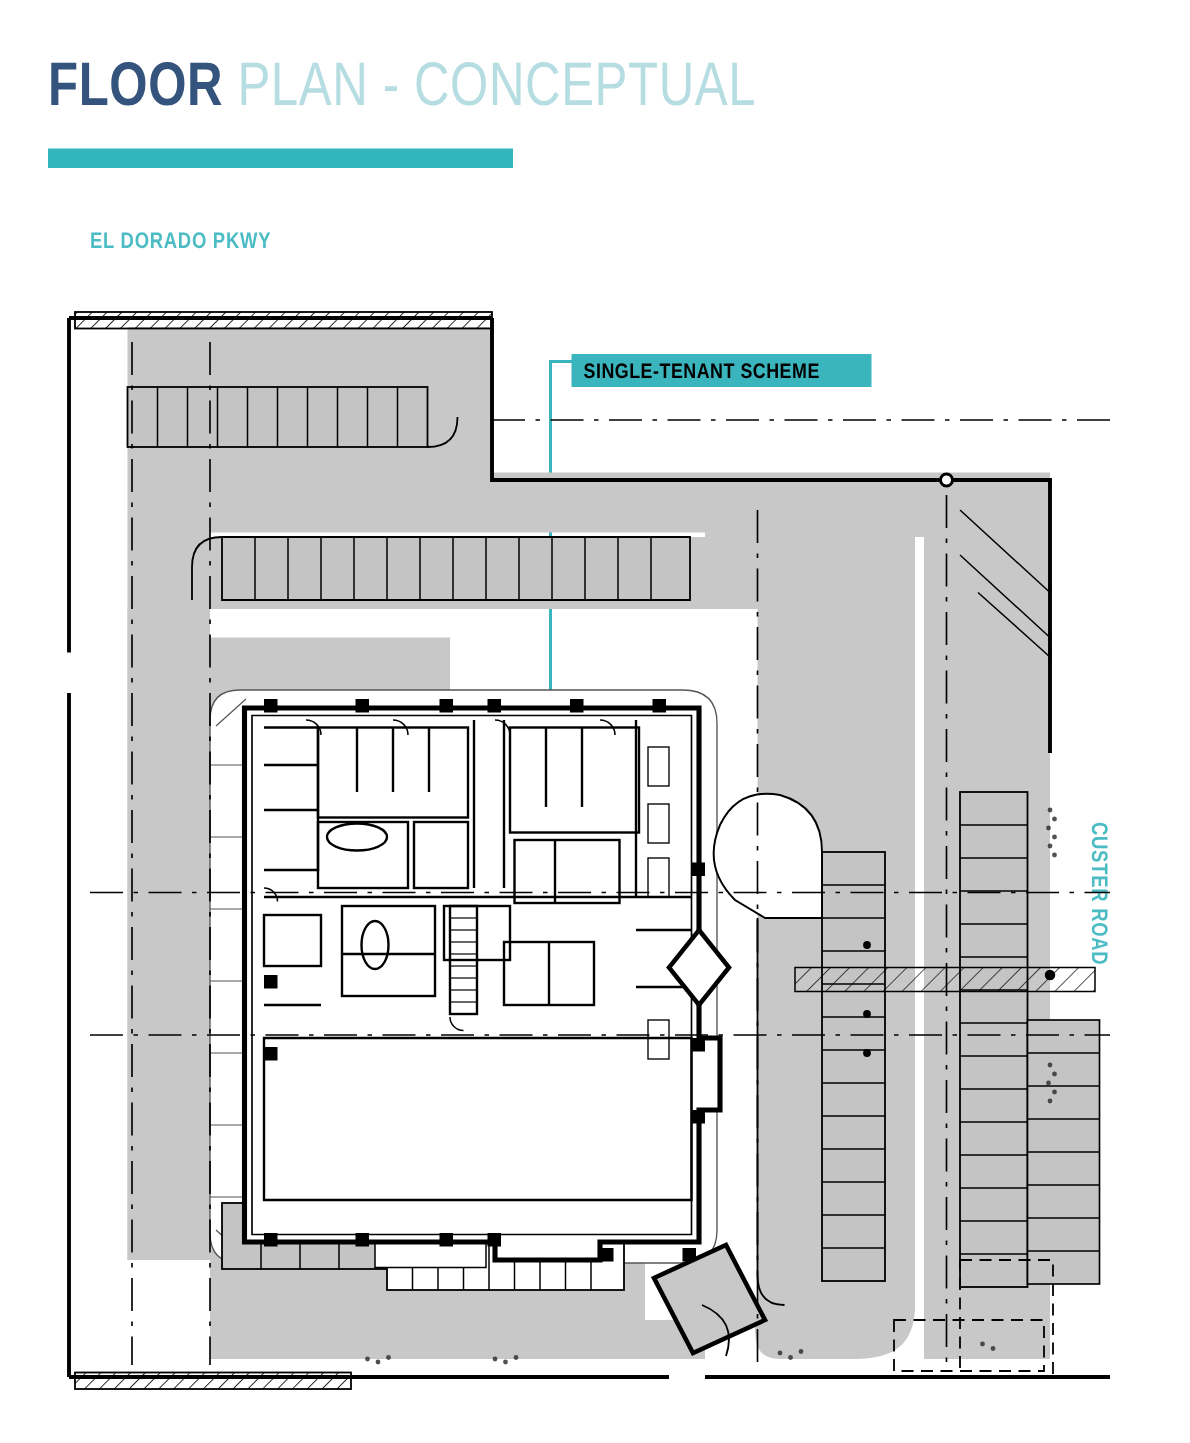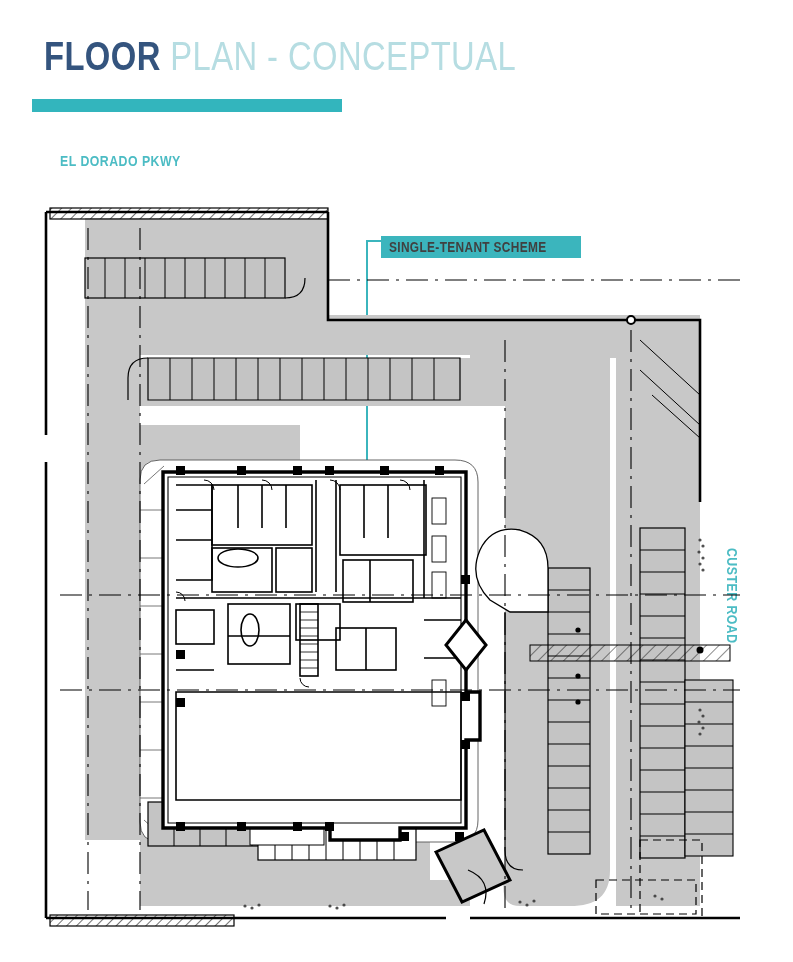--- a/index.html
+++ b/index.html
@@ -1,40 +1,40 @@
 <!DOCTYPE html>
 <html><head>
 <meta charset="utf-8">
 <title>Floor Plan - Conceptual</title>
 <style>
   html,body{margin:0;padding:0;background:#ffffff;}
   body{width:793px;height:962px;position:relative;overflow:hidden;
        font-family:"Liberation Sans",sans-serif;}
 
   
-  #title-block{position:absolute;left:44px;top:34px;width:560px;height:80px;}
+  #title-block{position:absolute;left:32px;top:34px;width:560px;height:80px;}
   #title-line{white-space:nowrap;font-size:41px;line-height:44px;
       font-weight:700;letter-spacing:.5px;
       transform:scaleX(.80);transform-origin:left center;}
   #title-strong{color:#34547e;font-weight:700;}
   #title-rest{color:#b6dde2;font-weight:400;}
   #title-rule{position:absolute;left:32px;top:99px;width:310px;height:13px;
       background:#33b5bd;}
 
   
   .street-label{position:absolute;color:#4cbcc4;font-size:15px;font-weight:700;
       letter-spacing:.6px;white-space:nowrap;
       transform:scaleX(.82);transform-origin:left center;}
   #street-top{left:60px;top:152px;}
   #street-right{left:741px;top:548px;transform:rotate(90deg) scaleX(.82);
       transform-origin:left top;}
 
   
   #callout-box{position:absolute;left:381px;top:236px;height:22px;
-      background:#3bb5bd;color:#404040;padding:2px 7px 2px 8px;
+      background:#3bb5bd;color:#000000;padding:2px 7px 2px 8px;
       font-size:14px;font-weight:700;letter-spacing:.4px;white-space:nowrap;
       box-sizing:border-box;line-height:19px;}
   #callout-box span{display:inline-block;transform:scaleX(.85);
       transform-origin:left center;}
   #callout-leader{position:absolute;left:366px;top:240px;width:18px;height:232px;
       border-left:2.5px solid #3bb5bd;border-top:2.5px solid #3bb5bd;
       box-sizing:border-box;}
 
   
   #plan{position:absolute;left:0;top:180px;width:793px;height:770px;}

